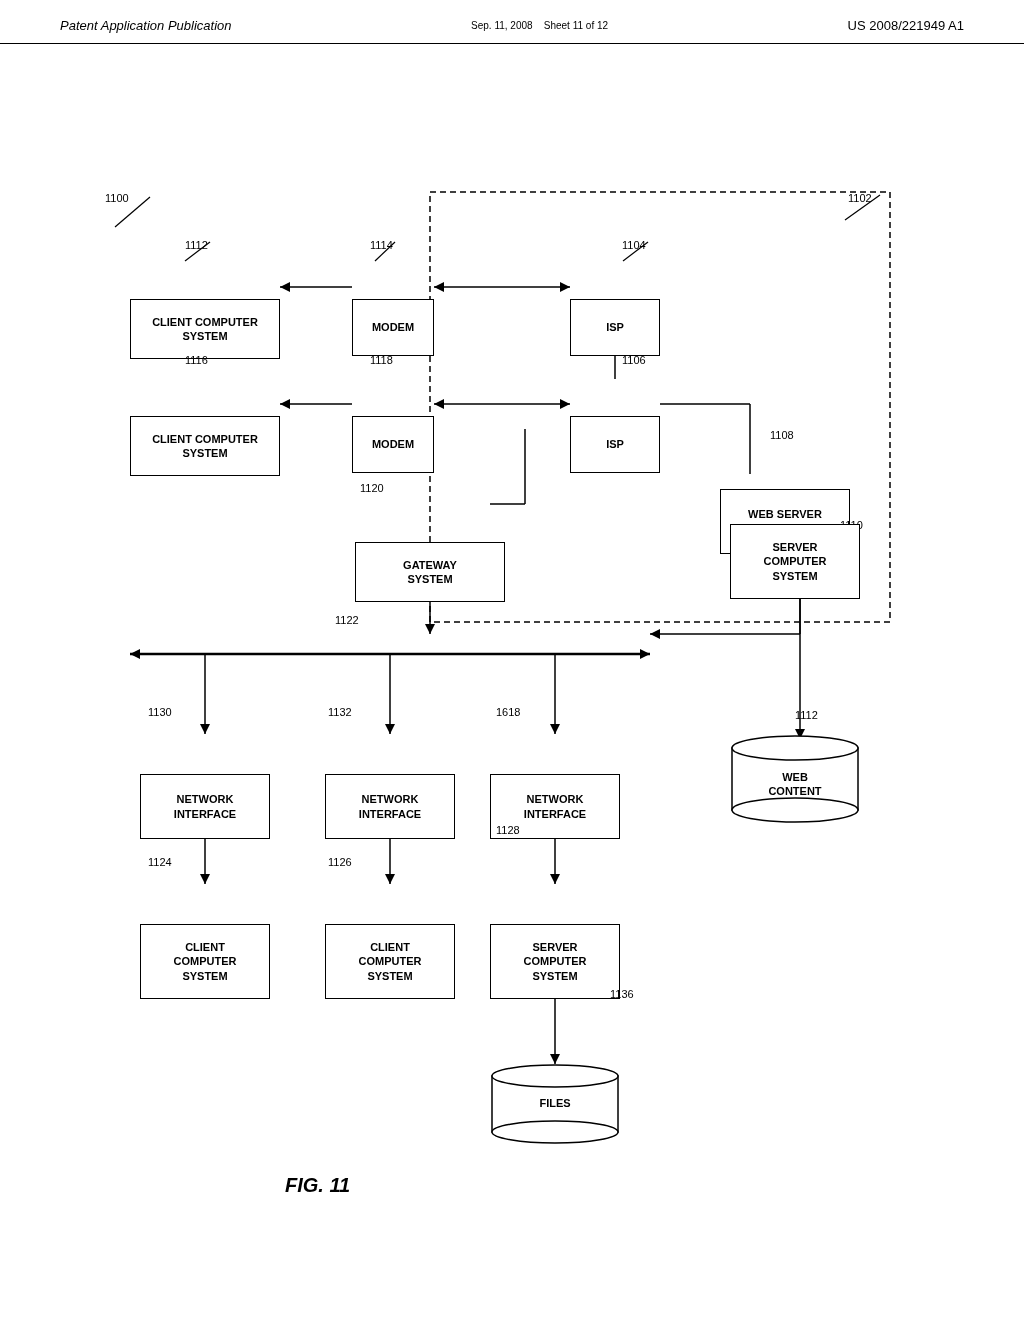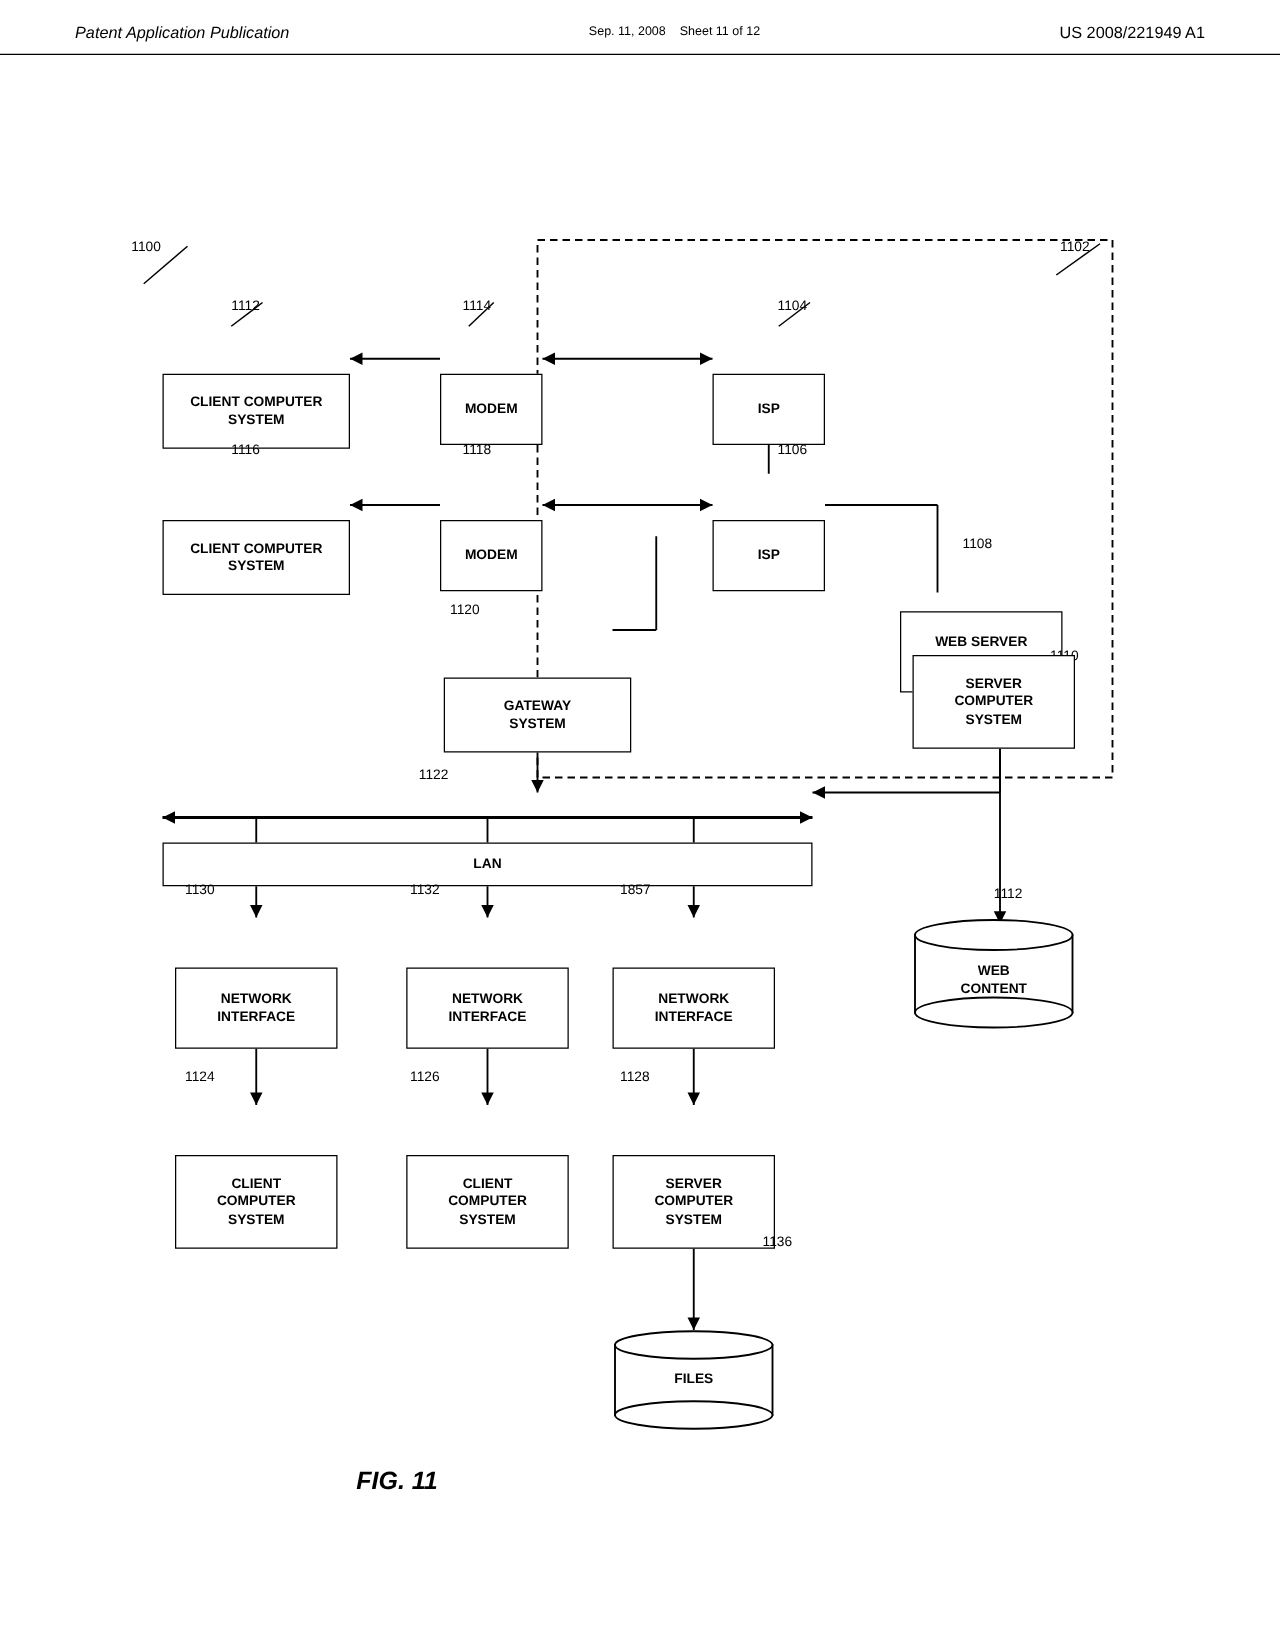--- a/index.html
+++ b/index.html
@@ -221,37 +221,34 @@
 
   <div class="ref-label" style="left:840px; top:475px;">1110</div>
 
   <div class="box" style="left:730px; top:440px; width:130px; height:75px;">
     <span style="white-space:pre-line;">SERVER
 COMPUTER
 SYSTEM</span>
   </div>
 
   <div class="ref-label" style="left:335px; top:570px;">1122</div>
-  <div class="box" style="left:130px; top:590px; width:520px; height:35px;">
-    <span>LAN</span>
-  </div>
 
   <div class="ref-label" style="left:148px; top:662px;">1130</div>
   <div class="box" style="left:140px; top:690px; width:130px; height:65px;">
     <span style="white-space:pre-line;">NETWORK
 INTERFACE</span>
   </div>
 
   <div class="ref-label" style="left:328px; top:662px;">1132</div>
   <div class="box" style="left:325px; top:690px; width:130px; height:65px;">
     <span style="white-space:pre-line;">NETWORK
 INTERFACE</span>
   </div>
 
-  <div class="ref-label" style="left:496px; top:662px;">1857</div>
+  <div class="ref-label" style="left:496px; top:662px;">1618</div>
   <div class="box" style="left:490px; top:690px; width:130px; height:65px;">
     <span style="white-space:pre-line;">NETWORK
 INTERFACE</span>
   </div>
 
   <div class="ref-label" style="left:795px; top:665px;">1112</div>
   <div class="cylinder" style="left:730px; top:690px; width:130px; height:90px;">
     <svg width="130" height="90" viewBox="0 0 130 90">
       <rect x="2" y="14" width="126" height="62" fill="white" stroke="black" stroke-width="1.5"></rect>
       <ellipse cx="65" cy="14" rx="63" ry="12" fill="white" stroke="black" stroke-width="1.5"></ellipse>
@@ -268,21 +265,21 @@
 SYSTEM</span>
   </div>
 
   <div class="ref-label" style="left:328px; top:812px;">1126</div>
   <div class="box" style="left:325px; top:840px; width:130px; height:75px;">
     <span style="white-space:pre-line;">CLIENT
 COMPUTER
 SYSTEM</span>
   </div>
 
-  <div class="ref-label" style="left:496px; top:812px;">1128</div>
+  <div class="ref-label" style="left:496px; top:780px;">1128</div>
   <div class="box" style="left:490px; top:840px; width:130px; height:75px;">
     <span style="white-space:pre-line;">SERVER
 COMPUTER
 SYSTEM</span>
   </div>
 
   <div class="ref-label" style="left:610px; top:944px;">1136</div>
   <div class="cylinder" style="left:490px; top:1020px; width:130px; height:80px;">
     <svg width="130" height="80" viewBox="0 0 130 80">
       <rect x="2" y="12" width="126" height="56" fill="white" stroke="black" stroke-width="1.5"></rect>

